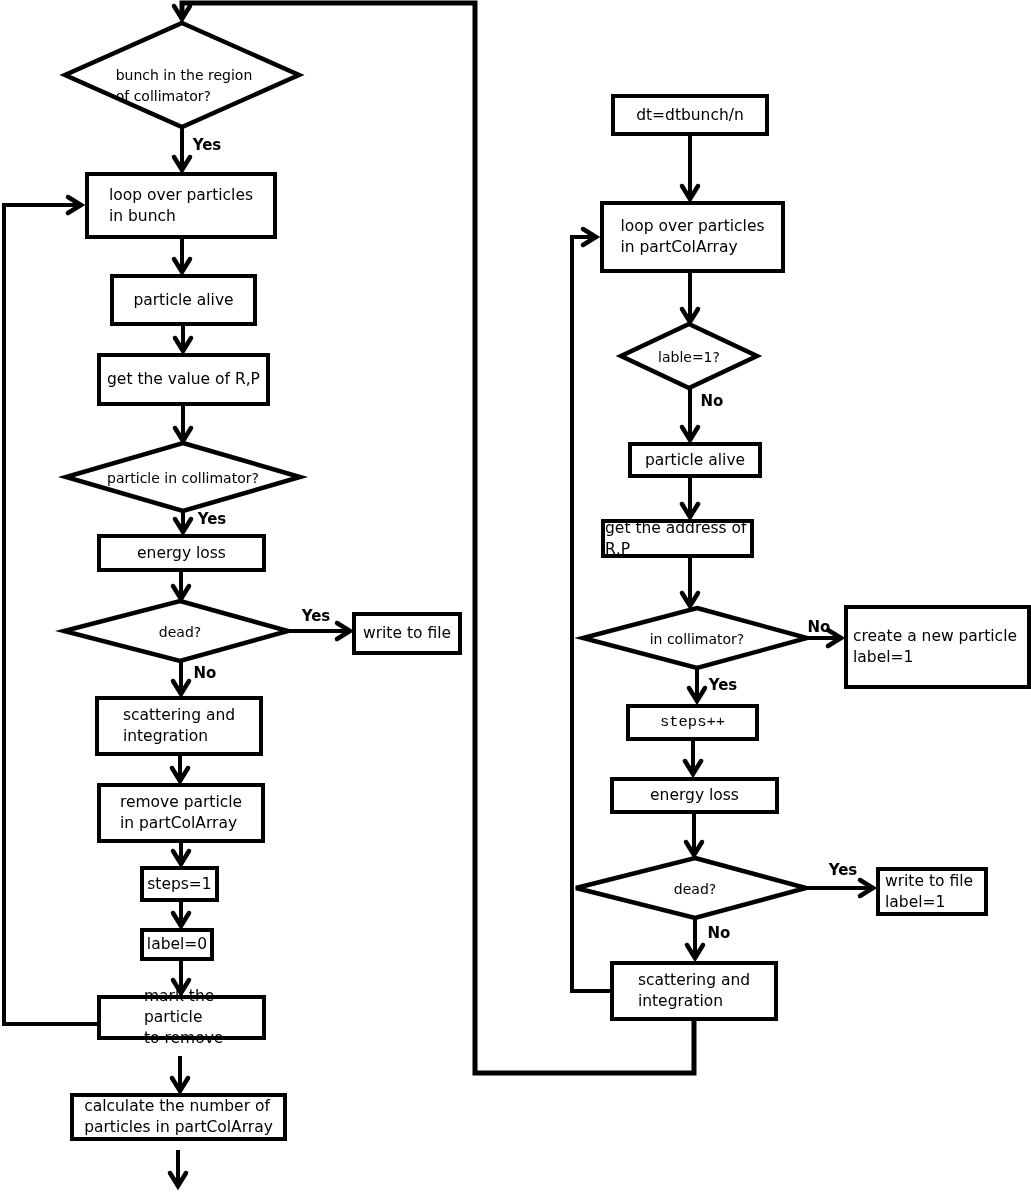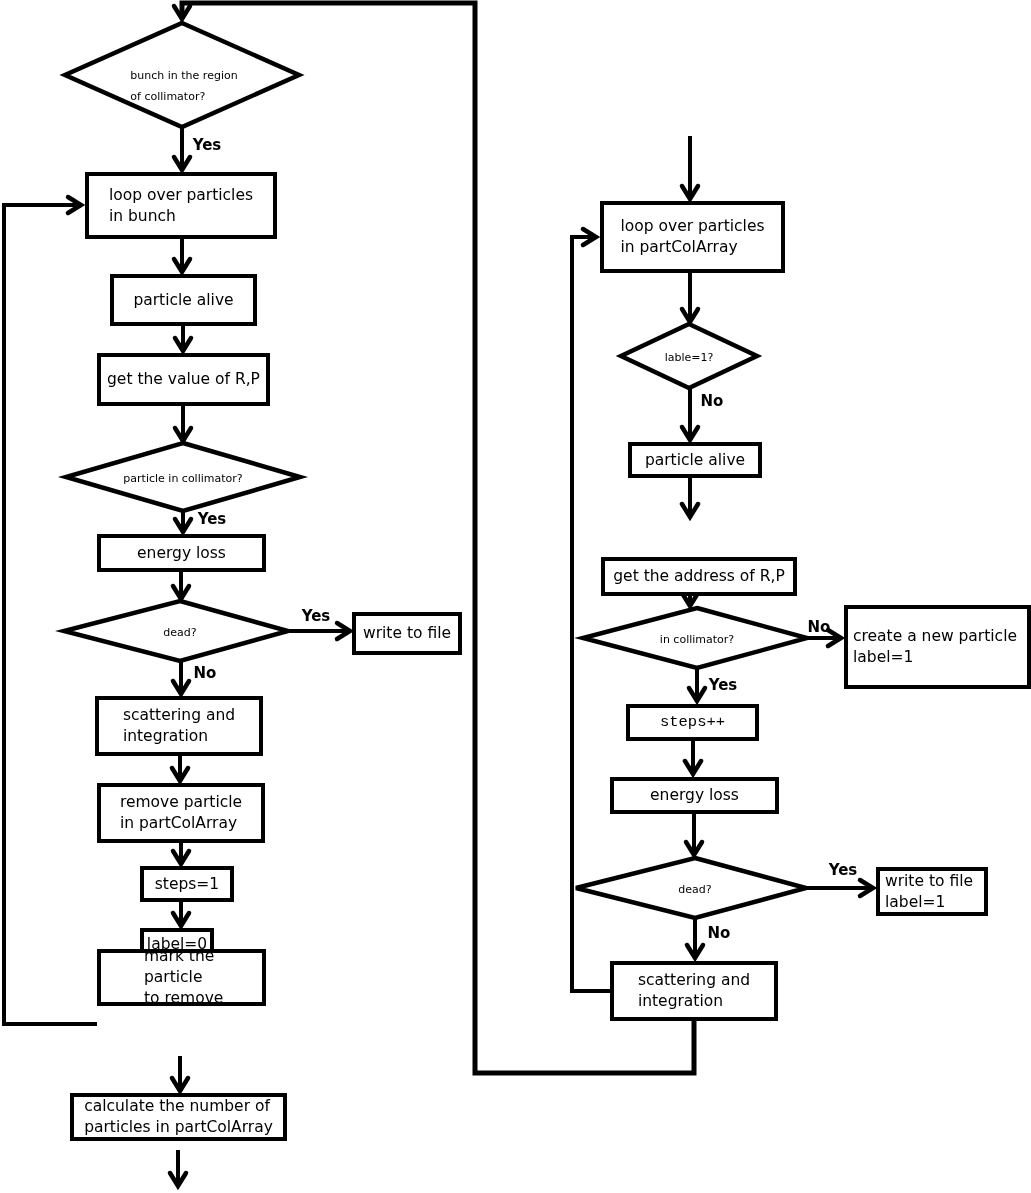--- a/index.html
+++ b/index.html
@@ -19,21 +19,21 @@
     position:absolute;box-sizing:border-box;
     border:4px solid #000;background:#ffffff;
     display:flex;align-items:center;justify-content:center;
     font-size:15.5px;line-height:21px;
   }
   .rect .txt{white-space:pre-line;text-align:left;}
   .rect.flush{justify-content:flex-start;}
   .rect.flush .txt{padding-left:5px;}
   .dlabel{
     position:absolute;transform:translate(-50%,-50%);
-    font-size:11px;line-height:21px;white-space:pre-line;text-align:left;
+    font-size:14px;line-height:21px;white-space:pre-line;text-align:left;
   }
   .elabel{
     position:absolute;transform:translate(-50%,-50%);
     font-size:15px;font-weight:bold;white-space:nowrap;
   }
 </style>
 </head>
 <body>
 
 <div class="stage">
@@ -101,43 +101,46 @@
       <span class="txt">write to file</span>
     </div>
   <div class="rect" style="left:95px;top:696px;width:168px;height:60px;">
       <span class="txt">scattering and
 integration</span>
     </div>
   <div class="rect" style="left:97px;top:783px;width:168px;height:60px;">
       <span class="txt">remove particle
 in partColArray</span>
     </div>
-  <div class="rect" style="left:140px;top:866px;width:94px;height:36px;align-items:center;">
+  <div class="rect" style="left:140px;top:866px;width:79px;height:36px;align-items:center;">
       <span class="txt">steps=1</span>
     </div>
   <div class="rect" style="left:140px;top:928px;width:74px;height:33px;">
       <span class="txt">label=0</span>
     </div>
-  <div class="rect" style="left:97px;top:949px;width:169px;height:57px;padding-left:43px;">
+  <div class="rect" style="left:97px;top:995px;width:169px;height:45px;padding-left:43px;">
       <span class="txt">mark the particle
 to remove</span>
     </div>
   <div class="rect" style="left:70px;top:1093px;width:217px;height:48px;">
       <span class="txt">calculate the number of
 particles in partColArray</span>
     </div>
 
+  <div class="rect" style="left:611px;top:94px;width:158px;height:42px;">
+      <span class="txt">dt=dtbunch/n</span>
+    </div>
   <div class="rect" style="left:600px;top:201px;width:185px;height:72px;">
       <span class="txt">loop over particles
 in partColArray</span>
     </div>
   <div class="rect" style="left:628px;top:442px;width:134px;height:36px;">
       <span class="txt">particle alive</span>
     </div>
-  <div class="rect" style="left:601px;top:519px;width:196px;height:39px;margin-top:38px;">
+  <div class="rect" style="left:601px;top:519px;width:153px;height:39px;">
       <span class="txt">get the address of R,P</span>
     </div>
   <div class="rect flush" style="left:844px;top:605px;width:187px;height:84px;">
       <span class="txt">create a new particle
 label=1</span>
     </div>
   <div class="rect" style="left:626px;top:704px;width:133px;height:37px;font-family:Liberation Mono, monospace;">
       <span class="txt">steps++</span>
     </div>
   <div class="rect" style="left:610px;top:777px;width:169px;height:37px;">

